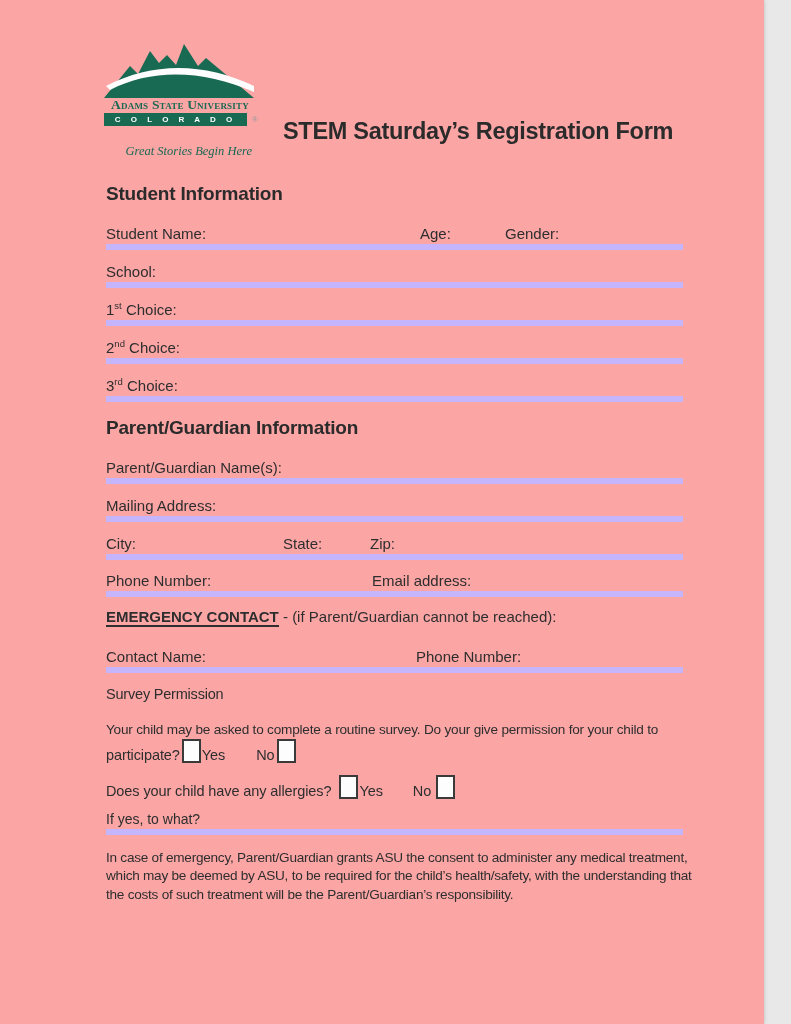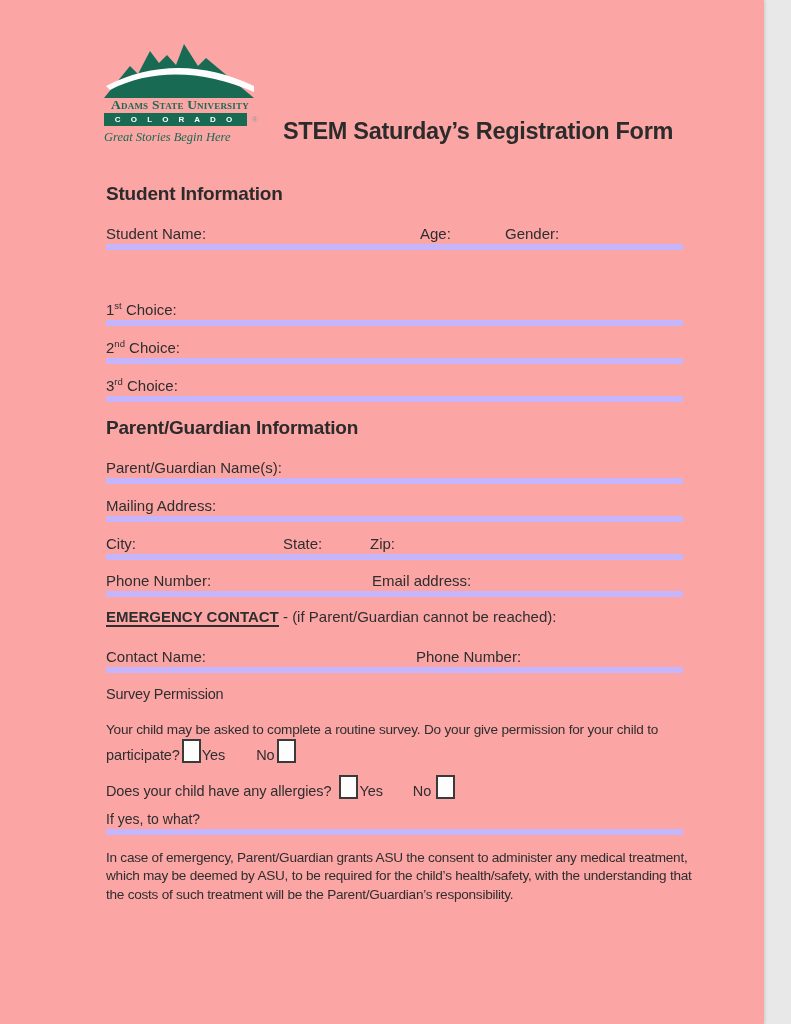--- a/index.html
+++ b/index.html
@@ -39,21 +39,22 @@
   }
   .logo .regmark{
     position:absolute;right:-11px;top:2px;
     font-size:8px;color:#9a9a9a;
   }
   .logo .tagline{
     font-family:"Liberation Serif", serif;
     font-style:italic;
     font-size:12.5px;
     color:#186a53;
-    margin-top:4px;
+    text-align:right;
+    margin-top:18px;
     width:148px;
     white-space:nowrap;
   }
   
   .form-title{
     position:absolute;left:277px;top:112px;margin:6px;
     font-size:23.5px;font-weight:bold;color:#2b2b2b;
     letter-spacing:-.3px;white-space:nowrap;
   }
   .section-heading{
@@ -104,20 +105,23 @@
   <h1 class="form-title">STEM Saturday’s Registration Form</h1>
 
   <h2 class="section-heading" style="top:183px">Student Information</h2>
 
   <div class="frow" style="top:222px">
     <span class="lbl" style="left:0">Student Name:</span>
     <span class="lbl" style="left:314px">Age:</span>
     <span class="lbl" style="left:399px">Gender:</span>
   </div>
 
+  <div class="frow" style="top:260px">
+    <span class="lbl" style="left:0">School:</span>
+  </div>
 
   <div class="frow" style="top:298px">
     <span class="lbl" style="left:0"><span>1</span><sup class="ord">st</sup> <span>Choice:</span></span>
   </div>
 
   <div class="frow" style="top:336px">
     <span class="lbl" style="left:0"><span>2</span><sup class="ord">nd</sup> <span>Choice:</span></span>
   </div>
 
   <div class="frow" style="top:374px">

